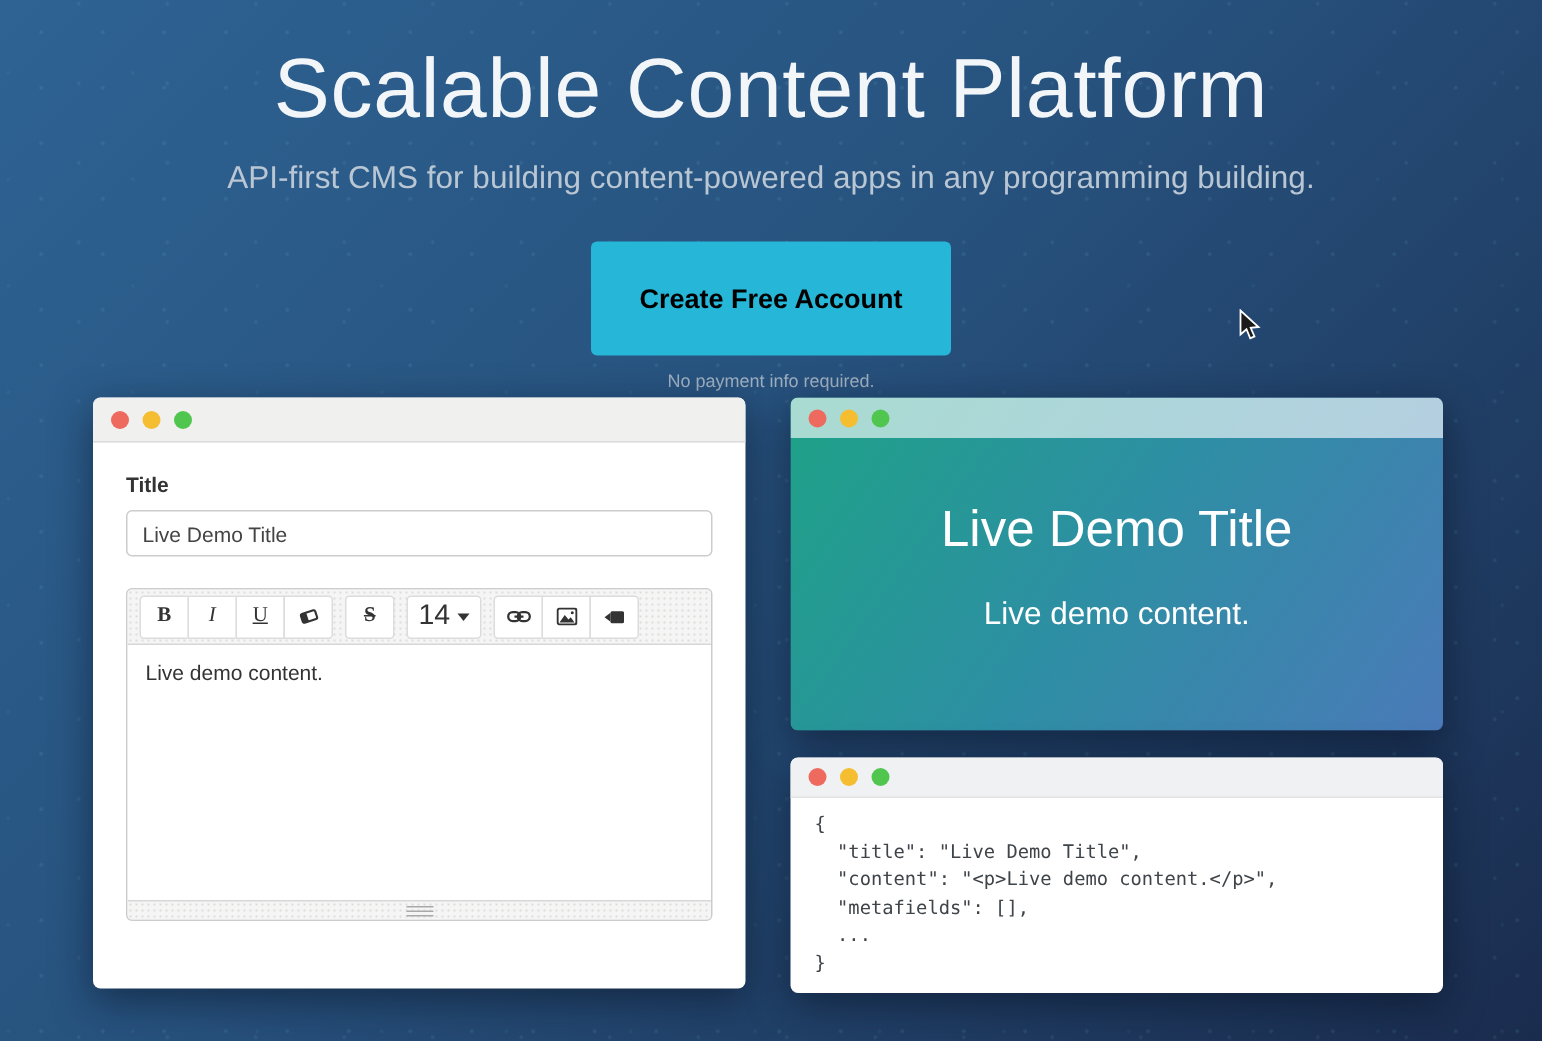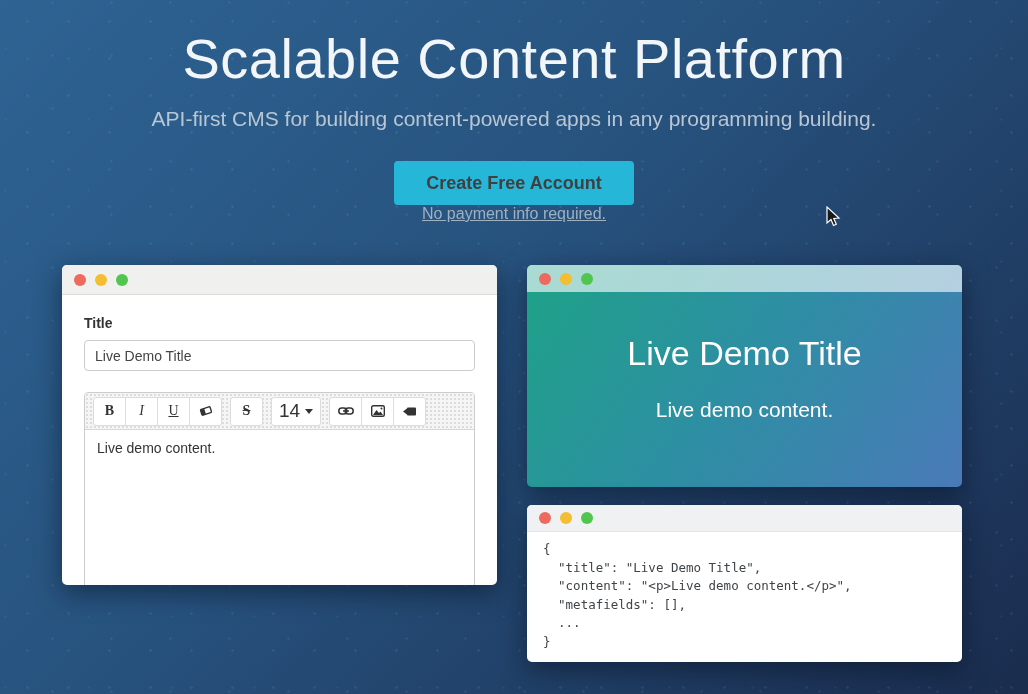--- a/index.html
+++ b/index.html
@@ -28,46 +28,46 @@
     font-size: 56px; font-weight: 400; letter-spacing: 0.5px;
     color: #f3f6f9;
   }
   .hero-subtitle {
     margin-top: 16px;
     font-size: 21px; font-weight: 400;
     color: #b9c6d3;
   }
   .cta-button {
     display: inline-block; margin-top: 30px;
-    background: #26b6d7; color: #404040;
+    background: #26b6d7; color: #000000;
     font-family: "Liberation Sans", sans-serif;
     font-size: 18px; font-weight: 600;
     border: none; border-radius: 4px; cursor: pointer;
-    padding: 12px 32px; line-height: 20px;
-  }
-  .hero-note { font-size: 16px; color: #9fb0c1; text-decoration: underline; }
+    padding: 28px 32px; line-height: 20px;
+  }
+  .hero-note { margin-top: 10px; font-size: 12px; color: #9fb0c1; }
 
   
   .window {
     position: absolute; border-radius: 5px;
     box-shadow: 0 8px 26px rgba(6,14,30,0.5);
     overflow: hidden; background: #ffffff;
   }
   .titlebar {
     height: 30px; background: #f0f0ef; border-bottom: 1px solid #dcdcdc;
     display: flex; align-items: center; padding-left: 12px; gap: 9px;
   }
   .titlebar.slim { height: 27px; background: #f0f1f3; border-bottom: 1px solid #e2e4e6; }
   .light { width: 12px; height: 12px; border-radius: 50%; }
   .light.red { background: #ee6a5f; }
   .light.yellow { background: #f5bd30; }
   .light.green { background: #51c64f; }
 
   
-  #editor-window { left: 62px; top: 265px; width: 435px; height: 320px; }
+  #editor-window { left: 62px; top: 265px; width: 435px; height: 394px; }
   .editor-body { padding: 20px 22px; }
   .field-label { font-size: 14px; font-weight: 700; color: #333; margin-bottom: 9px; }
   .title-input {
     width: 100%; height: 31px; border: 1px solid #cccccc; border-radius: 4px;
     padding: 0 10px; font-family: "Liberation Sans", sans-serif;
     font-size: 14px; color: #444; background: #fff; outline: none;
   }
   .field-gap { height: 21px; }
   .note-editor { border: 1px solid #cccccc; border-radius: 4px; overflow: hidden; }
   .note-toolbar {

